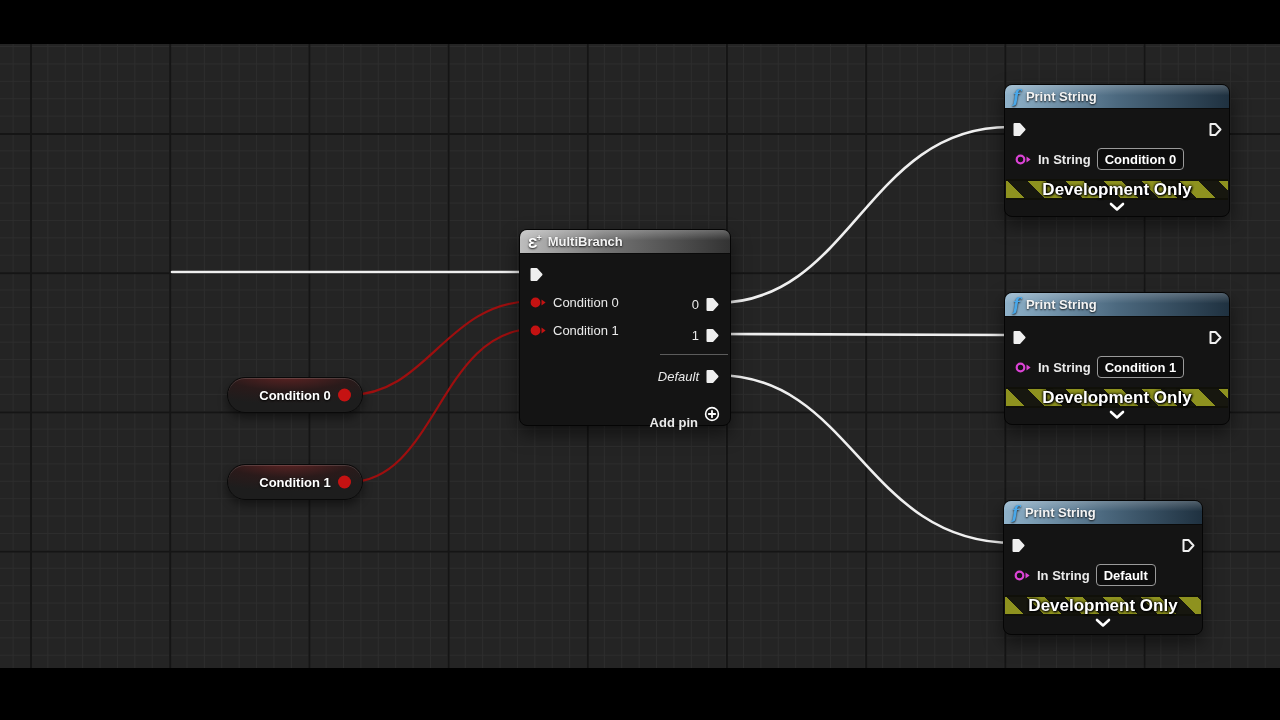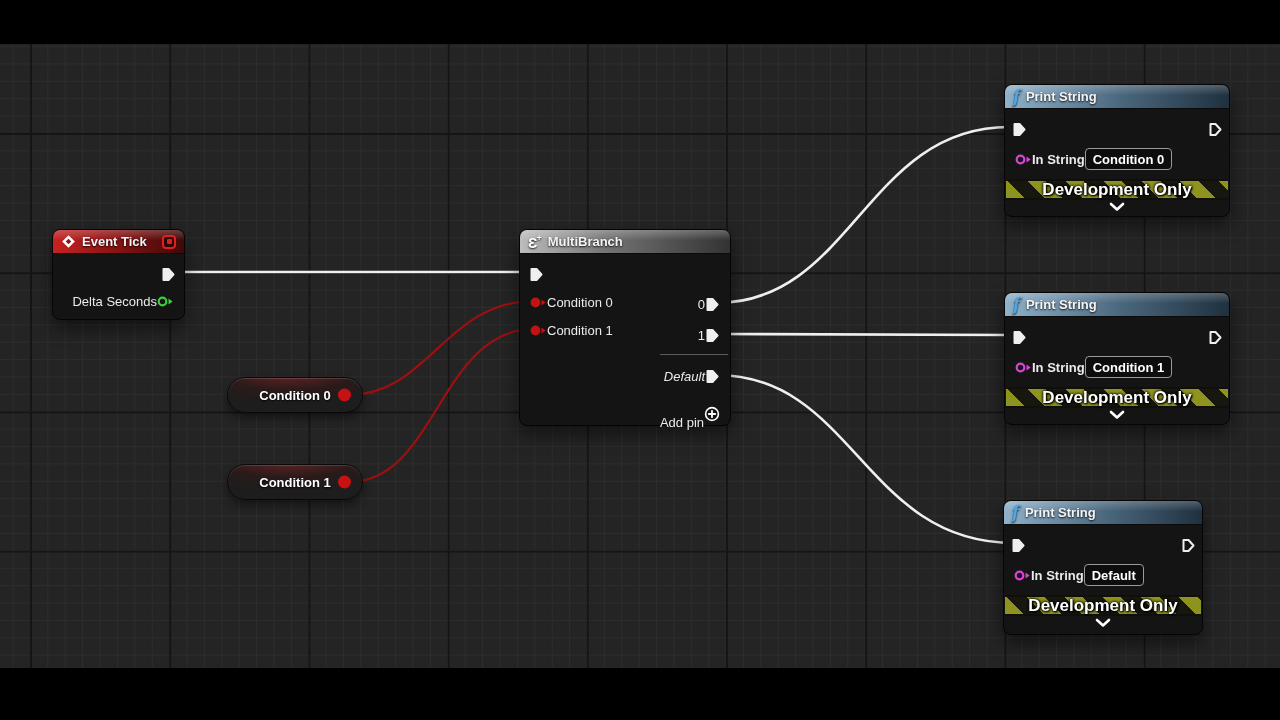--- a/index.html
+++ b/index.html
@@ -27,21 +27,21 @@
     display:flex;align-items:center;gap:6px;padding:0 8px;box-sizing:border-box;
     border-bottom:1px solid #0a0a0a;font-weight:bold;color:#f4f4f4;
     text-shadow:0 1px 2px rgba(0,0,0,.9);font-size:13px;}
   .hdr-event{background:linear-gradient(180deg,rgba(255,255,255,.22),rgba(255,255,255,0) 45%),
     linear-gradient(90deg,#c62222 0%,#8c1414 45%,#400808 100%);}
   .hdr-branch{background:linear-gradient(180deg,rgba(255,255,255,.25),rgba(255,255,255,0) 45%),
     linear-gradient(90deg,#bdbdbd 0%,#757575 40%,#333333 100%);}
   .hdr-func{background:linear-gradient(180deg,rgba(255,255,255,.22),rgba(255,255,255,0) 45%),
     linear-gradient(90deg,#8fb2ca 0%,#4c697f 50%,#1f3140 100%);}
 
-  .prow{position:absolute;display:flex;align-items:center;height:16px;}
+  .prow{position:absolute;display:flex;align-items:center;gap:6px;height:16px;}
   .prow.right{flex-direction:row-reverse;}
   .pin-label{white-space:nowrap;color:#eaeaea;}
   .pin-label.italic{font-style:italic;}
 
   .exec-pin{width:15px;height:15px;display:block;}
   .exec-pin path{fill:#efefef;stroke:#efefef;stroke-width:2;stroke-linejoin:round;}
   .exec-pin.hollow path{fill:none;}
   .data-pin{width:17px;height:13px;display:block;}
   .data-pin circle{fill:none;stroke:currentColor;stroke-width:2.2;}
   .data-pin path{fill:currentColor;}
@@ -91,44 +91,20 @@
 
     <svg class="wires">
       <path class="wire-exec" d="M172,228 L534,228"></path>
       <path class="wire-exec" d="M716,259 C852,259 866,83 1009,83"></path>
       <path class="wire-exec" d="M716,290 L1009,291"></path>
       <path class="wire-exec" d="M716,331 C854,331 864,499 1014,499"></path>
       <path class="wire-bool" d="M349,351 C428,351 446,257 534,257"></path>
       <path class="wire-bool" d="M349,438 C436,438 440,285 534,285"></path>
     </svg>
 
-    <div class="node" style="left:52px;top:185px;width:131px;height:89px;">
-      <div class="node-header hdr-event">
-        <svg width="15" height="15" viewBox="0 0 16 16">
-          <rect x="3.2" y="3.2" width="9.6" height="9.6" transform="rotate(45 8 8)" fill="#ffffff"></rect>
-          <rect x="5.9" y="5.9" width="4.2" height="4.2" transform="rotate(45 8 8)" fill="#8c1414"></rect>
-        </svg>
-        <span>Event Tick</span>
-        <span class="event-badge" style="margin-left:auto;">
-            <span class="inner"></span>
-          </span>
-      </div>
-      <div class="prow right" style="right:8px;top:36px;">
-        <svg class="exec-pin" viewBox="0 0 15 15">
-          <path d="M2.5 2 h5 l5 5.5 -5 5.5 h-5 z"></path>
-          </svg>
-      </div>
-      <div class="prow right" style="right:10px;top:63px;">
-        <svg class="data-pin pin-float" viewBox="0 0 17 13">
-          <circle cx="5.5" cy="6.5" r="3.8"></circle>
-            <path d="M11.5 3.6 L15.6 6.5 L11.5 9.4 Z"></path>
-          </svg>
-        <span class="pin-label">Delta Seconds</span>
-      </div>
-    </div>
 
     <div class="node" style="left:519px;top:185px;width:210px;height:195px;">
       <div class="node-header hdr-branch">
         <span class="mb-icon">Ɛ<span class="sup">+</span></span>
         <span>MultiBranch</span>
       </div>
       <div class="prow" style="left:9px;top:36px;">
         <svg class="exec-pin" viewBox="0 0 15 15">
           <path d="M2.5 2 h5 l5 5.5 -5 5.5 h-5 z"></path>
           </svg>
@@ -164,21 +140,21 @@
         <svg class="exec-pin" viewBox="0 0 15 15">
           <path d="M2.5 2 h5 l5 5.5 -5 5.5 h-5 z"></path>
           </svg>
         <span class="pin-label italic">Default</span>
       </div>
       <div class="prow right" style="right:10px;top:176px;cursor:pointer;">
         <svg class="addpin-icon" viewBox="0 0 16 16">
           <circle cx="8" cy="8" r="6.4"></circle>
             <path d="M8 4.8 V11.2 M4.8 8 H11.2"></path>
           </svg>
-        <span class="pin-label" style="font-weight:400;margin-top:16px;">Add pin</span>
+        <span class="pin-label" style="font-weight:700;margin-top:16px;">Add pin</span>
       </div>
     </div>
 
     <div class="node" style="left:1004px;top:40px;width:224px;height:131px;">
       <div class="node-header hdr-func">
         <span class="f-icon">f</span>
         <span>Print String</span>
       </div>
       <div class="prow" style="left:7px;top:36px;">
         <svg class="exec-pin" viewBox="0 0 15 15">

